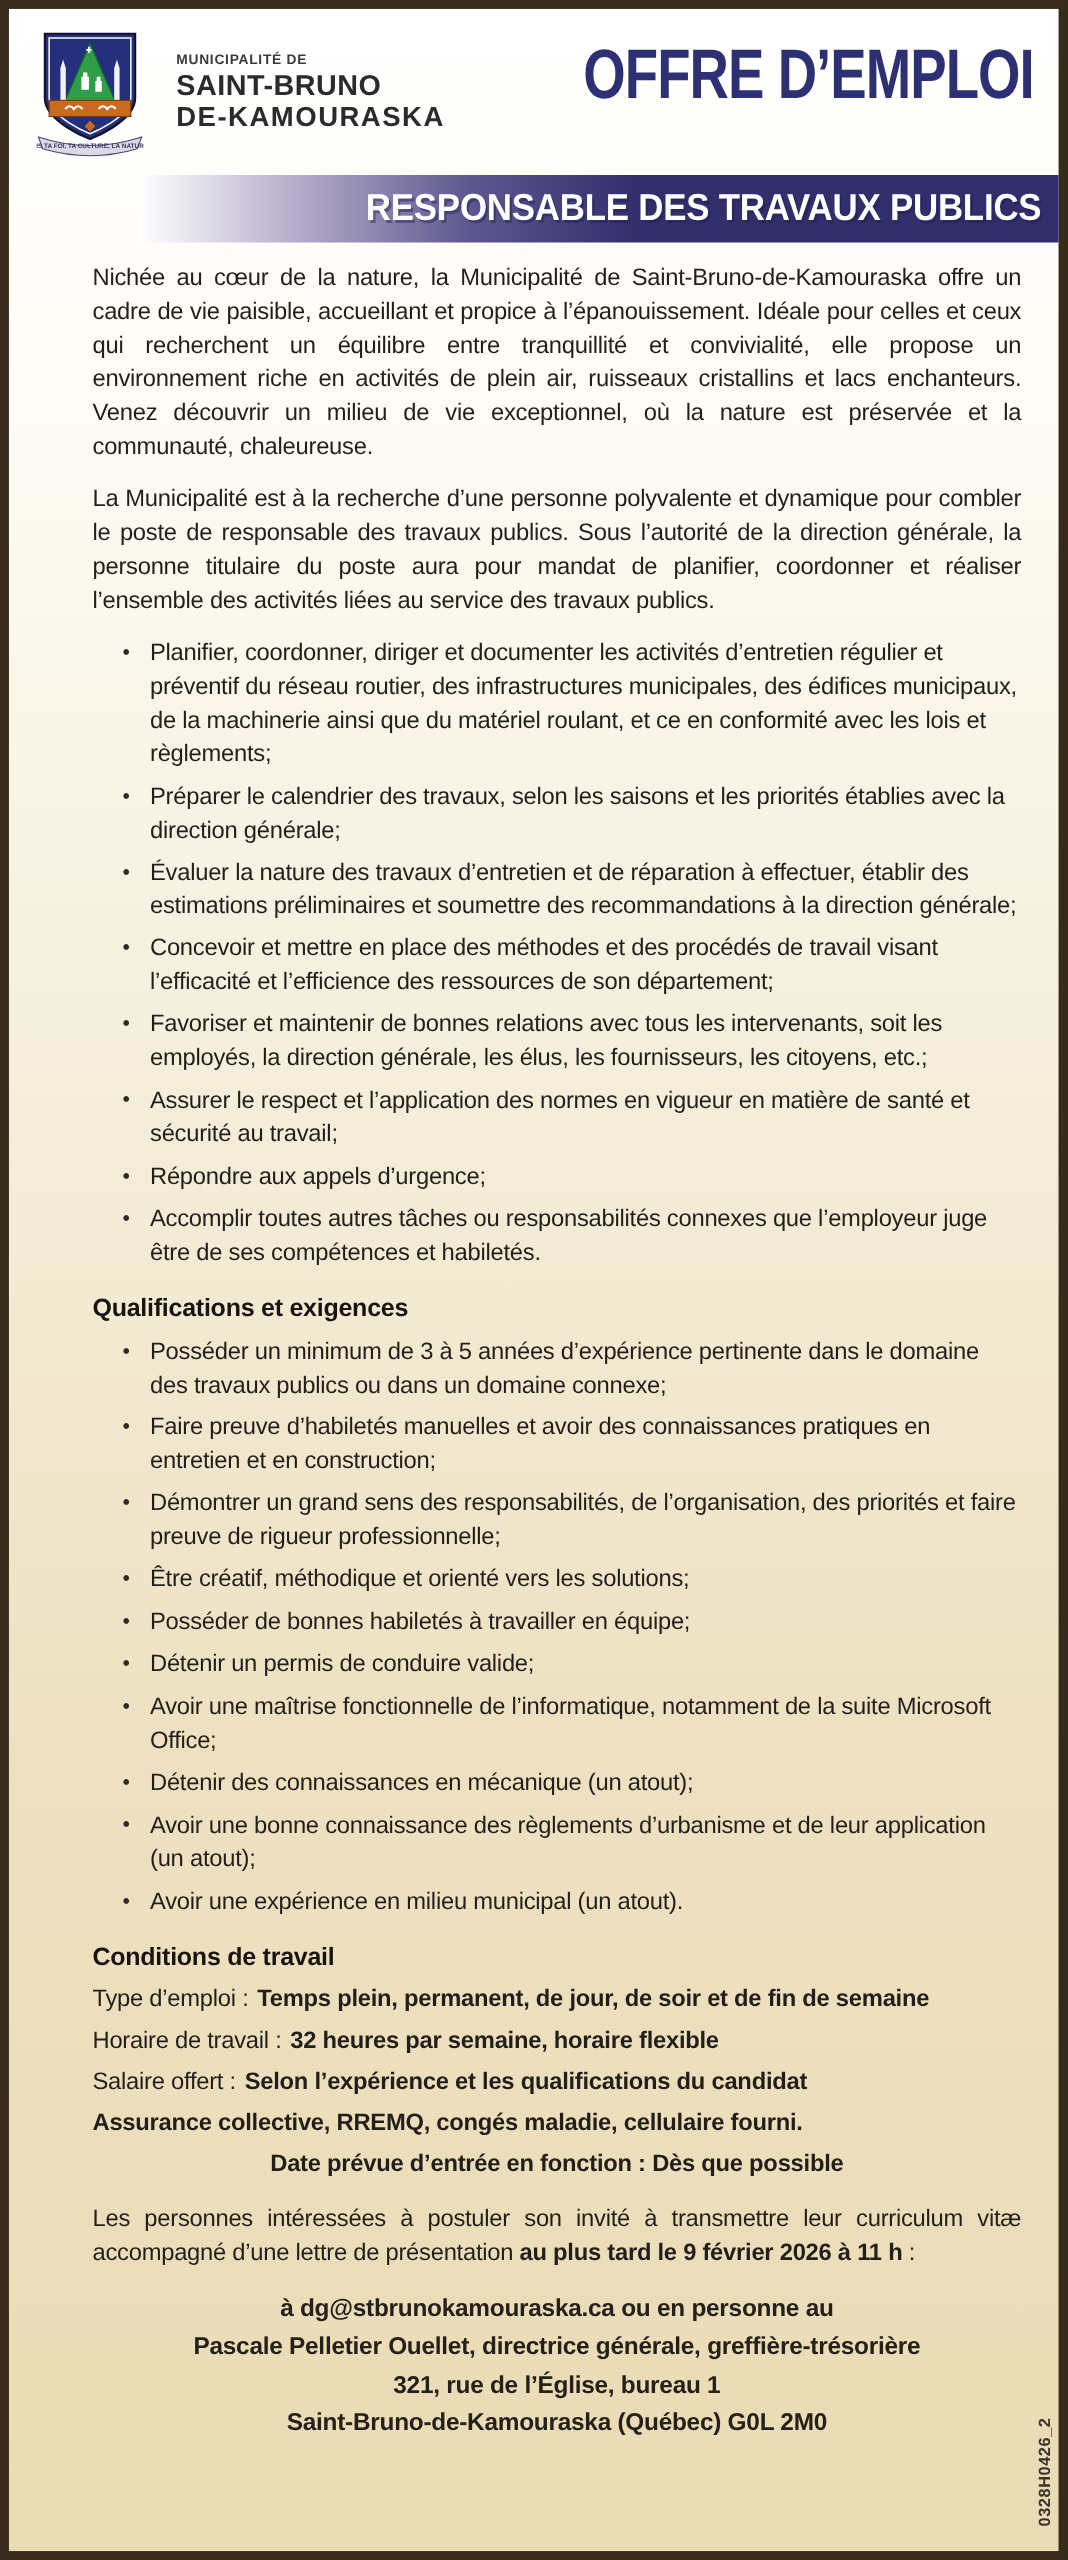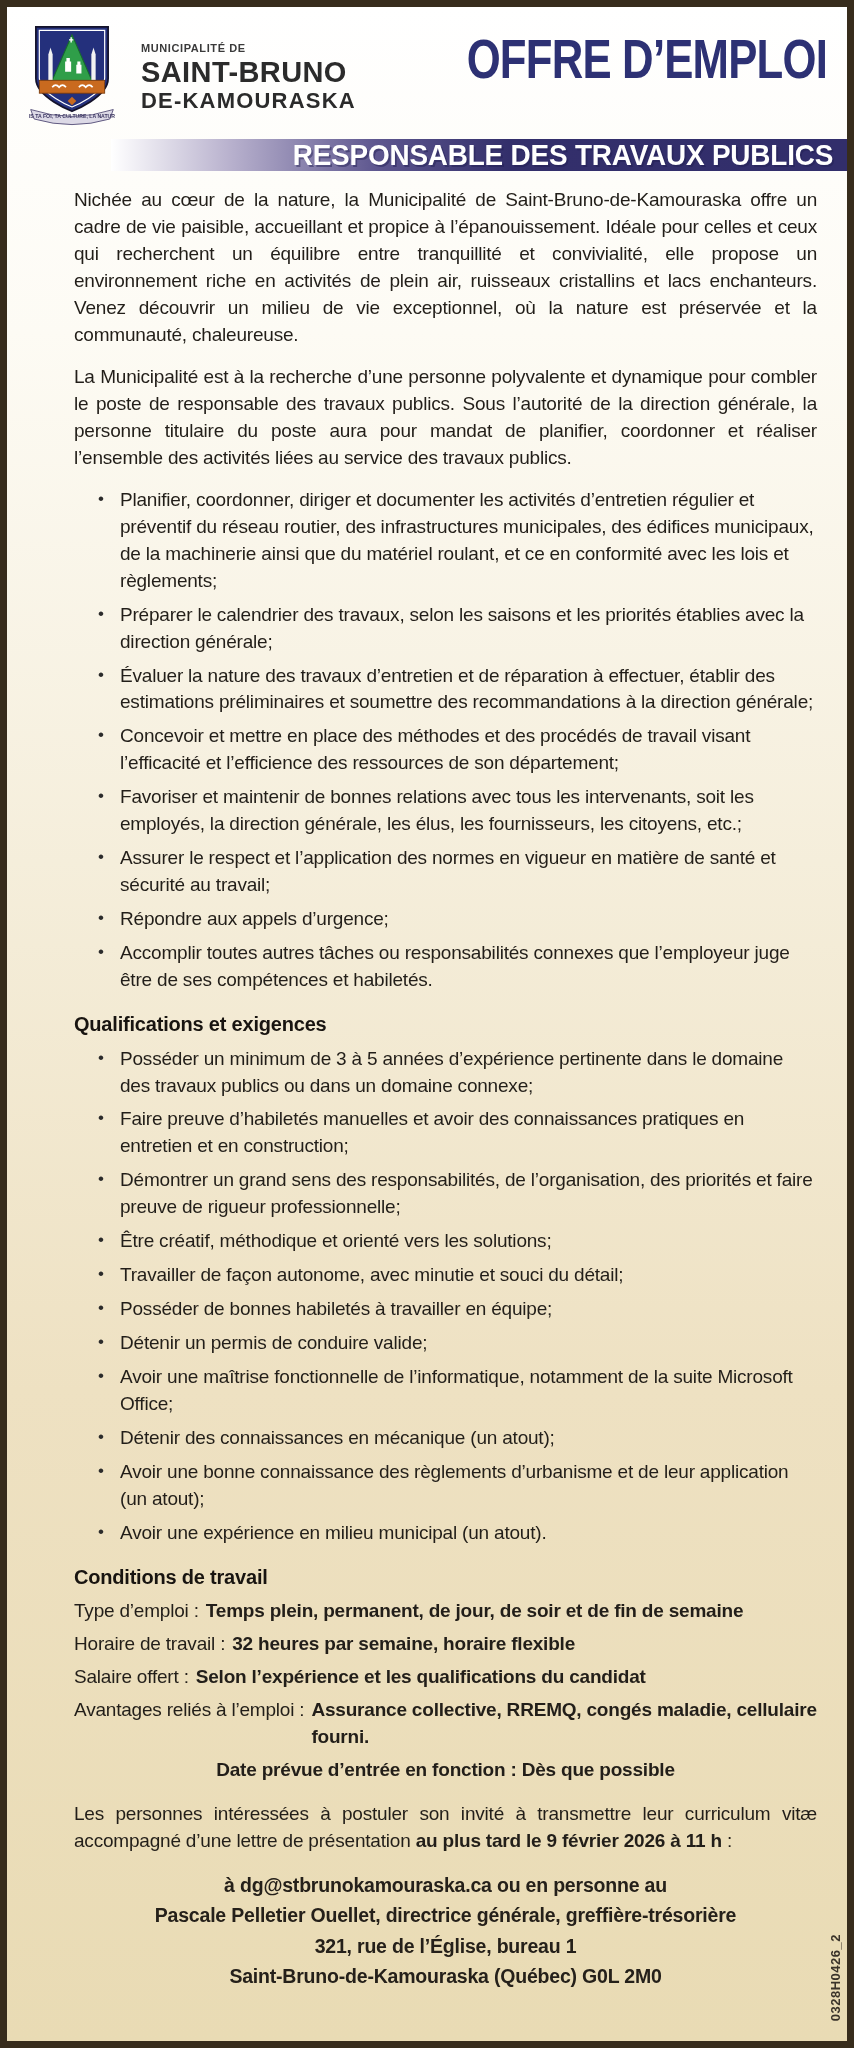--- a/index.html
+++ b/index.html
@@ -15,32 +15,32 @@
     width:854px;height:2048px;
     border:7px solid #372c1c;
     background:linear-gradient(180deg,#ffffff 0%,#fdfbf4 16%,#f5eedb 42%,#eee1c2 68%,#e9dbb4 100%);
     overflow:hidden;
   }
   
   .header{display:flex;align-items:flex-start;padding:16px 20px 0 22px;}
   .logo{flex:0 0 auto;}
   .muni-block{margin-left:26px;padding-top:20px;line-height:1.04;}
   .muni-label{font-size:11px;font-weight:bold;letter-spacing:.6px;color:#3a3a3a;margin-bottom:3px;}
-  .muni-name1{font-size:29px;font-weight:800;letter-spacing:.4px;color:#2b2b2b;}
+  .muni-name1{font-size:23px;font-weight:800;letter-spacing:.4px;color:#2b2b2b;}
   .muni-name2{font-size:22px;font-weight:700;letter-spacing:1.2px;color:#2b2b2b;margin-top:2px;}
   .offer-title{
     margin-left:auto;align-self:flex-start;
     font-size:56px;font-weight:800;letter-spacing:-1px;
     color:#2d3174;line-height:1;
     transform:scaleX(.78);transform-origin:top right;
     padding-top:8px;white-space:nowrap;
   }
   
   .banner{
-    margin:6px 0 0 104px;height:32px;
+    margin:6px 0 0 104px;height:54px;
     background:linear-gradient(90deg,#ffffff 0%,#b9b2ce 16%,#5e578f 36%,#332f6b 54%,#322e6b 100%);
     display:flex;align-items:center;justify-content:flex-end;
     padding-right:14px;
   }
   .banner-text{
     color:#ffffff;font-size:30px;font-weight:800;letter-spacing:-.2px;
     white-space:nowrap;
     transform:scaleX(.93);transform-origin:center right;
     text-shadow:2px 2px 0 rgba(30,28,80,.45);
   }
@@ -124,21 +124,20 @@
       <li>Répondre aux appels d’urgence;</li>
       <li>Accomplir toutes autres tâches ou responsabilités connexes que l’employeur juge être de ses compétences et habiletés.</li>
     </ul>
 
     <h2>Qualifications et exigences</h2>
     <ul class="list">
       <li>Posséder un minimum de 3 à 5 années d’expérience pertinente dans le domaine des travaux publics ou dans un domaine connexe;</li>
       <li>Faire preuve d’habiletés manuelles et avoir des connaissances pratiques en entretien et en construction;</li>
       <li>Démontrer un grand sens des responsabilités, de l’organisation, des priorités et faire preuve de rigueur professionnelle;</li>
       <li>Être créatif, méthodique et orienté vers les solutions;</li>
-      <li>Travailler de façon autonome, avec minutie et souci du détail;</li>
       <li>Posséder de bonnes habiletés à travailler en équipe;</li>
       <li>Détenir un permis de conduire valide;</li>
       <li>Avoir une maîtrise fonctionnelle de l’informatique, notamment de la suite Microsoft Office;</li>
       <li>Détenir des connaissances en mécanique (un atout);</li>
       <li>Avoir une bonne connaissance des règlements d’urbanisme et de leur application (un atout);</li>
       <li>Avoir une expérience en milieu municipal (un atout).</li>
     </ul>
 
     <h2>Conditions de travail</h2>
 
@@ -148,21 +147,20 @@
     </div>
     <div class="cond-row">
       <span class="cond-label">Horaire de travail :</span>
       <span class="cond-value">32 heures par semaine, horaire flexible</span>
     </div>
     <div class="cond-row">
       <span class="cond-label">Salaire offert :</span>
       <span class="cond-value">Selon l’expérience et les qualifications du candidat</span>
     </div>
     <div class="cond-row">
-      <span class="cond-label">Avantages reliés à l’emploi :</span>
       <span class="cond-value">Assurance collective, RREMQ, congés maladie, cellulaire fourni.</span>
     </div>
 
     <div class="date-line">Date prévue d’entrée en fonction : Dès que possible</div>
 
     <p class="para justify closing"><span>Les personnes intéressées à postuler son invité à transmettre leur curriculum vitæ accompagné d’une lettre de présentation </span><b>au plus tard le 9 février 2026 à 11 h</b><span> :</span></p>
 
     <div class="contact">
       <div>à dg@stbrunokamouraska.ca ou en personne au</div>
       <div>Pascale Pelletier Ouellet, directrice générale, greffière-trésorière</div>

